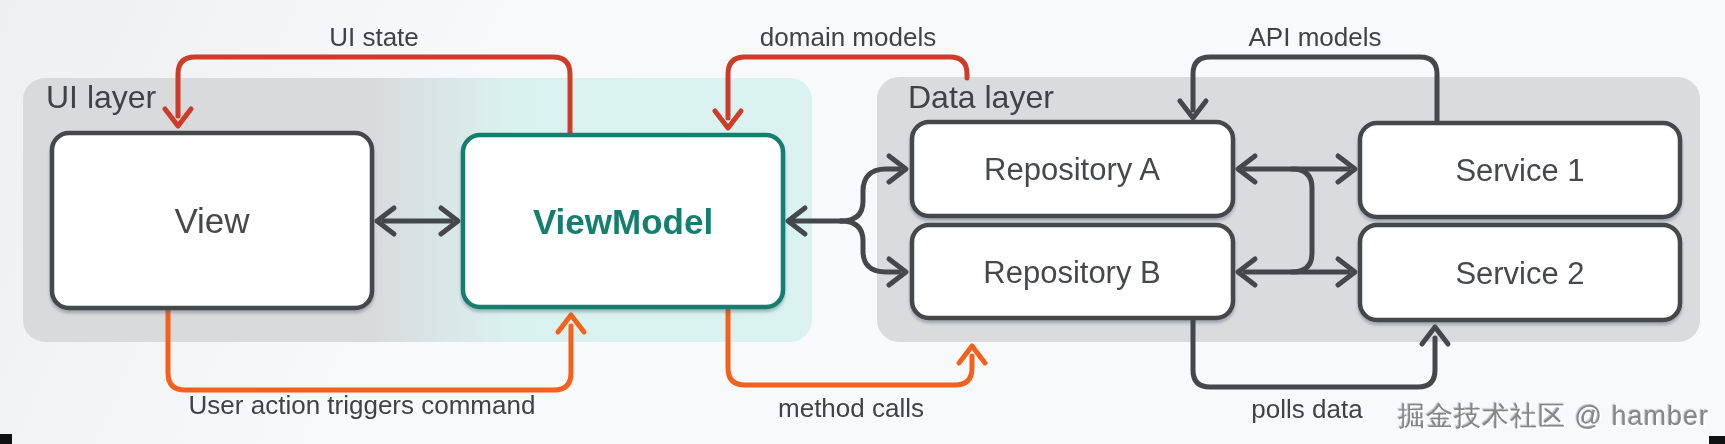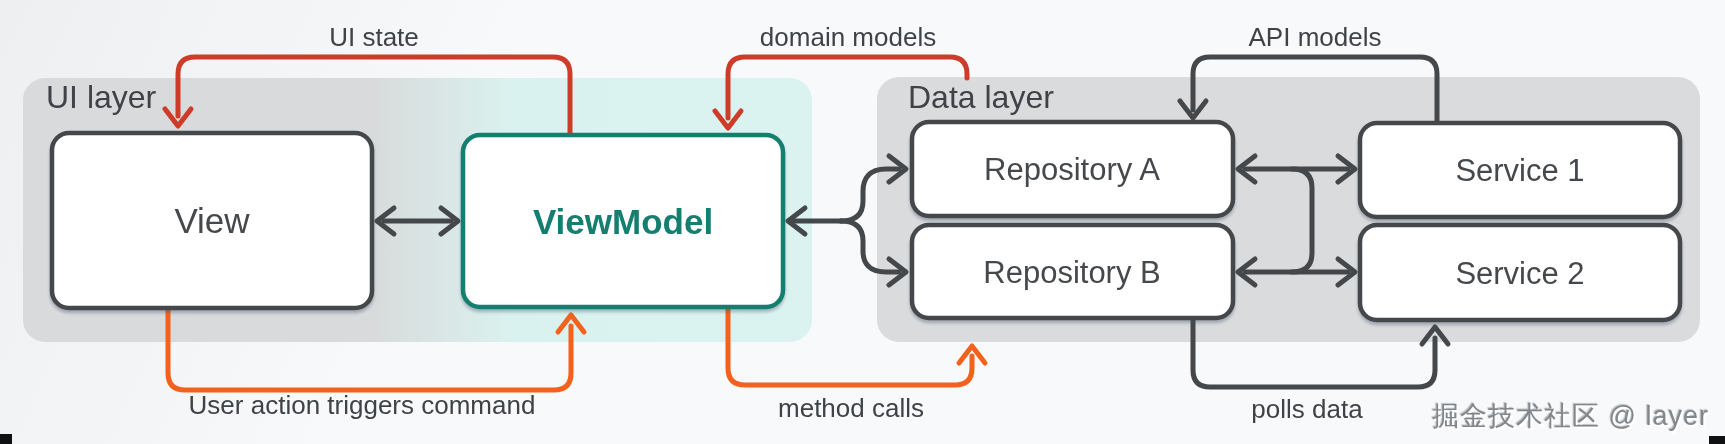--- a/index.html
+++ b/index.html
@@ -153,16 +153,16 @@
     </g>
 
     <text class="edge-label" x="374" y="46">UI state</text>
     <text class="edge-label" x="848" y="46">domain models</text>
     <text class="edge-label" x="1315" y="46">API models</text>
     <text class="edge-label" x="362" y="414">User action triggers command</text>
     <text class="edge-label" x="851" y="417">method calls</text>
     <text class="edge-label" x="1307" y="418">polls data</text>
   </svg>
 
-  <div id="watermark">掘金技术社区 @ layer</div>
+  <div id="watermark">掘金技术社区 @ hamber</div>
   <div id="corner-left" class="corner-mark"></div>
   <div id="corner-right" class="corner-mark"></div>
 </div>
 
 </body></html>

